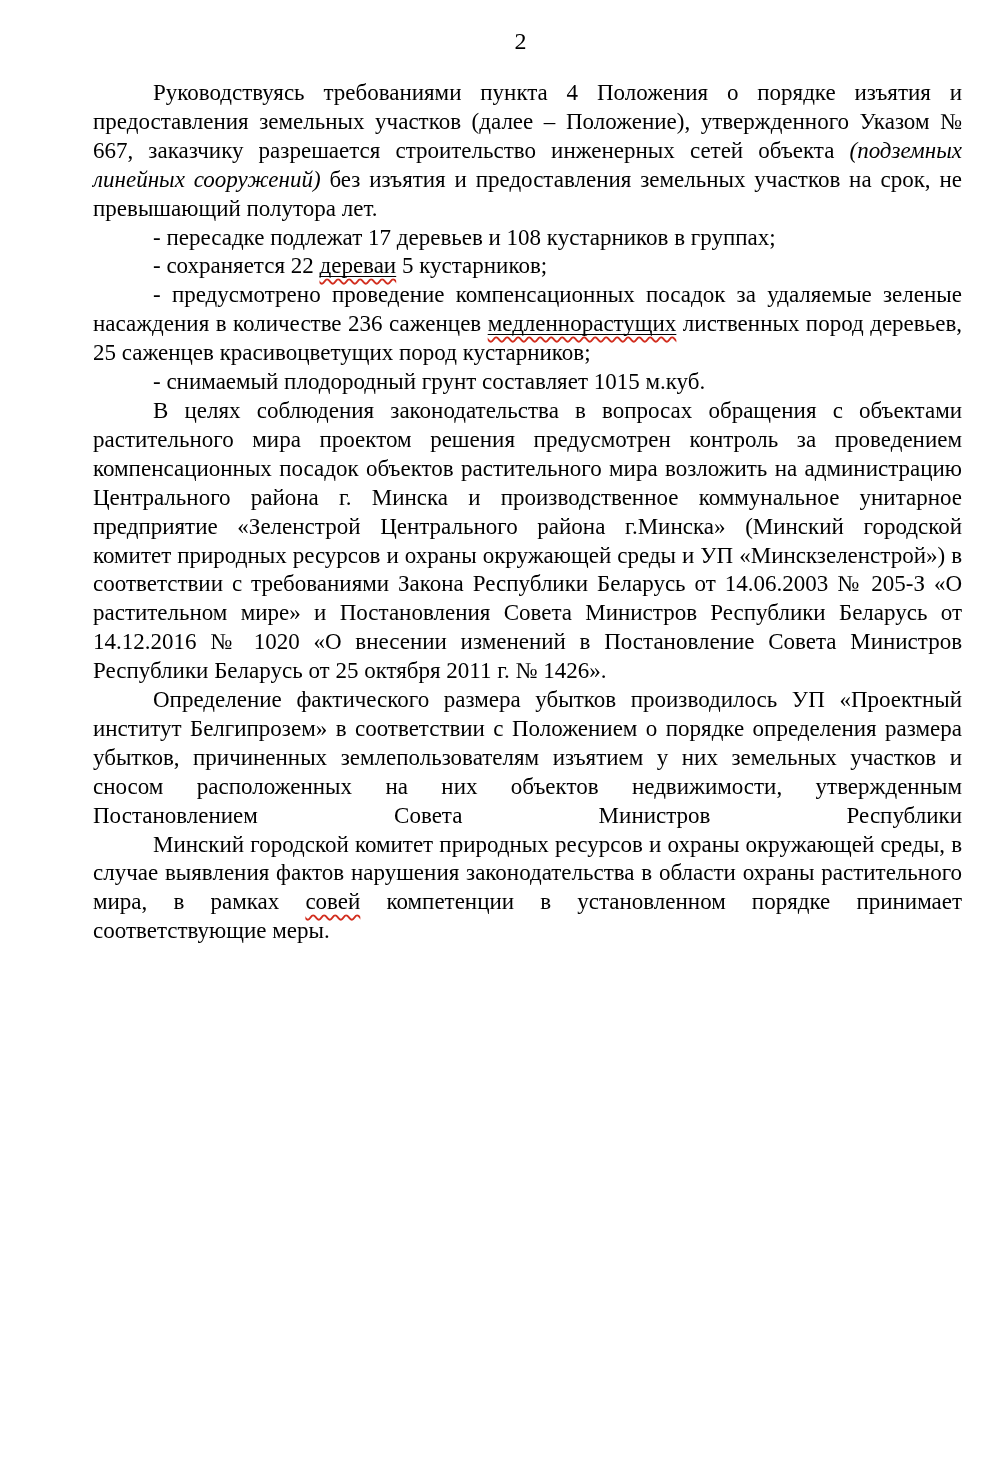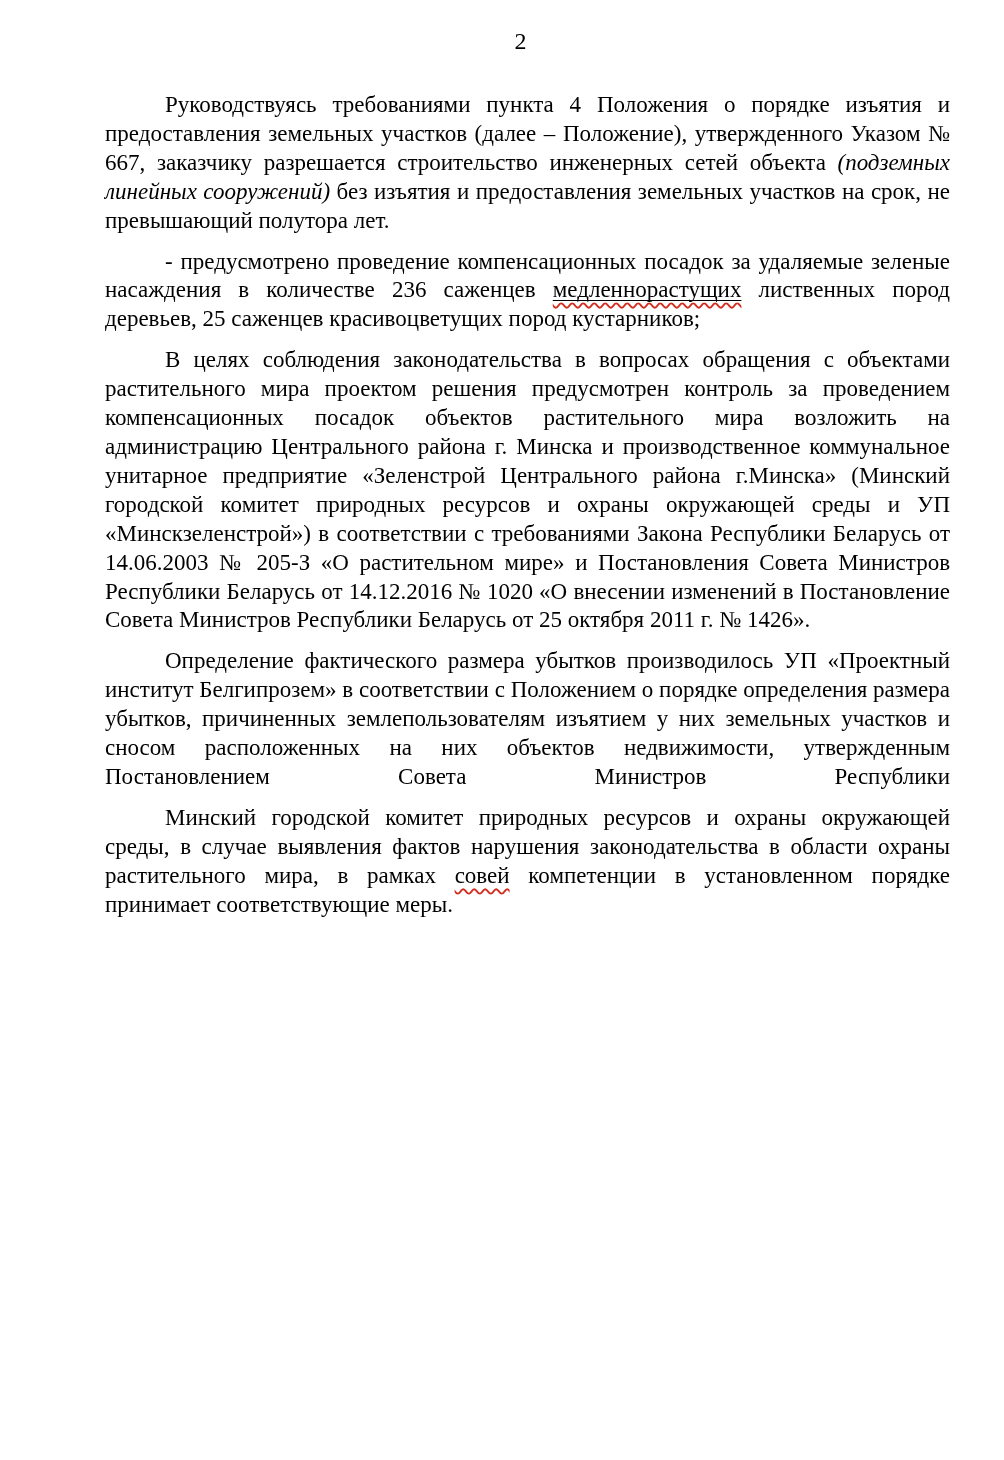--- a/index.html
+++ b/index.html
@@ -27,21 +27,21 @@
   }
   .doc-body {
     position: absolute;
     top: 79px;
     left: 93px;
     width: 869px;
     font-size: 23px;
     line-height: 28.9px;
   }
   .para {
-    margin: 12px;
+    margin: 0;
     padding: 0;
     text-indent: 60px;
     text-align: justify;
   }
   .para.jl {
     text-align-last: justify;
   }
   .ul {
     text-decoration-line: underline;
     text-decoration-style: solid;
@@ -61,18 +61,21 @@
     font-style: italic;
   }
 </style>
 </head>
 <body>
 
 <div class="page">
   <div class="page-number">2</div>
   <div class="doc-body">
       <p class="para"><span>Руководствуясь требованиями пункта 4 Положения о порядке изъятия и предоставления земельных участков (далее – Положение), утвержденного Указом № 667, заказчику разрешается строительство инженерных сетей объекта </span><em class="it">(подземных линейных сооружений)</em><span> без изъятия и предоставления земельных участков на срок, не превышающий полутора лет.</span></p>
+      <p class="para"><span>- пересадке подлежат 17 деревьев и 108 кустарников в группах;</span></p>
+      <p class="para"><span>- сохраняется 22 </span><span class="ul"><span class="sq" style="text-decoration-color: rgb(210, 45, 30);">дереваи</span></span><span> 5 кустарников;</span></p>
       <p class="para"><span>- предусмотрено проведение компенсационных посадок за удаляемые зеленые насаждения в количестве 236 саженцев </span><span class="ul"><span class="sq" style="text-decoration-color: rgb(210, 45, 30);">медленнорастущих</span></span><span> лиственных пород деревьев, 25 саженцев красивоцветущих пород кустарников;</span></p>
+      <p class="para"><span>- снимаемый плодородный грунт составляет 1015 м.куб.</span></p>
       <p class="para"><span>В целях соблюдения законодательства в вопросах обращения с объектами растительного мира проектом решения предусмотрен контроль за проведением компенсационных посадок объектов растительного мира возложить на администрацию Центрального района г. Минска и производственное коммунальное унитарное предприятие «Зеленстрой Центрального района г.Минска» (Минский городской комитет природных ресурсов и охраны окружающей среды и УП «Минскзеленстрой») в соответствии с требованиями Закона Республики Беларусь от 14.06.2003 № 205-З «О растительном мире» и Постановления Совета Министров Республики Беларусь от 14.12.2016 № 1020 «О внесении изменений в Постановление Совета Министров Республики Беларусь от 25 октября 2011 г. № 1426».</span></p>
       <p class="para jl"><span>Определение фактического размера убытков производилось УП «Проектный институт Белгипрозем» в соответствии с Положением о порядке определения размера убытков, причиненных землепользователям изъятием у них земельных участков и сносом расположенных на них объектов недвижимости, утвержденным Постановлением Совета Министров Республики</span></p>
       <p class="para"><span>Минский городской комитет природных ресурсов и охраны окружающей среды, в случае выявления фактов нарушения законодательства в области охраны растительного мира, в рамках </span><span class="sq" style="text-decoration-color: rgb(210, 45, 30);">совей</span><span> компетенции в  установленном порядке принимает соответствующие меры.</span></p>
     </div>
 </div>
 
 </body></html>

